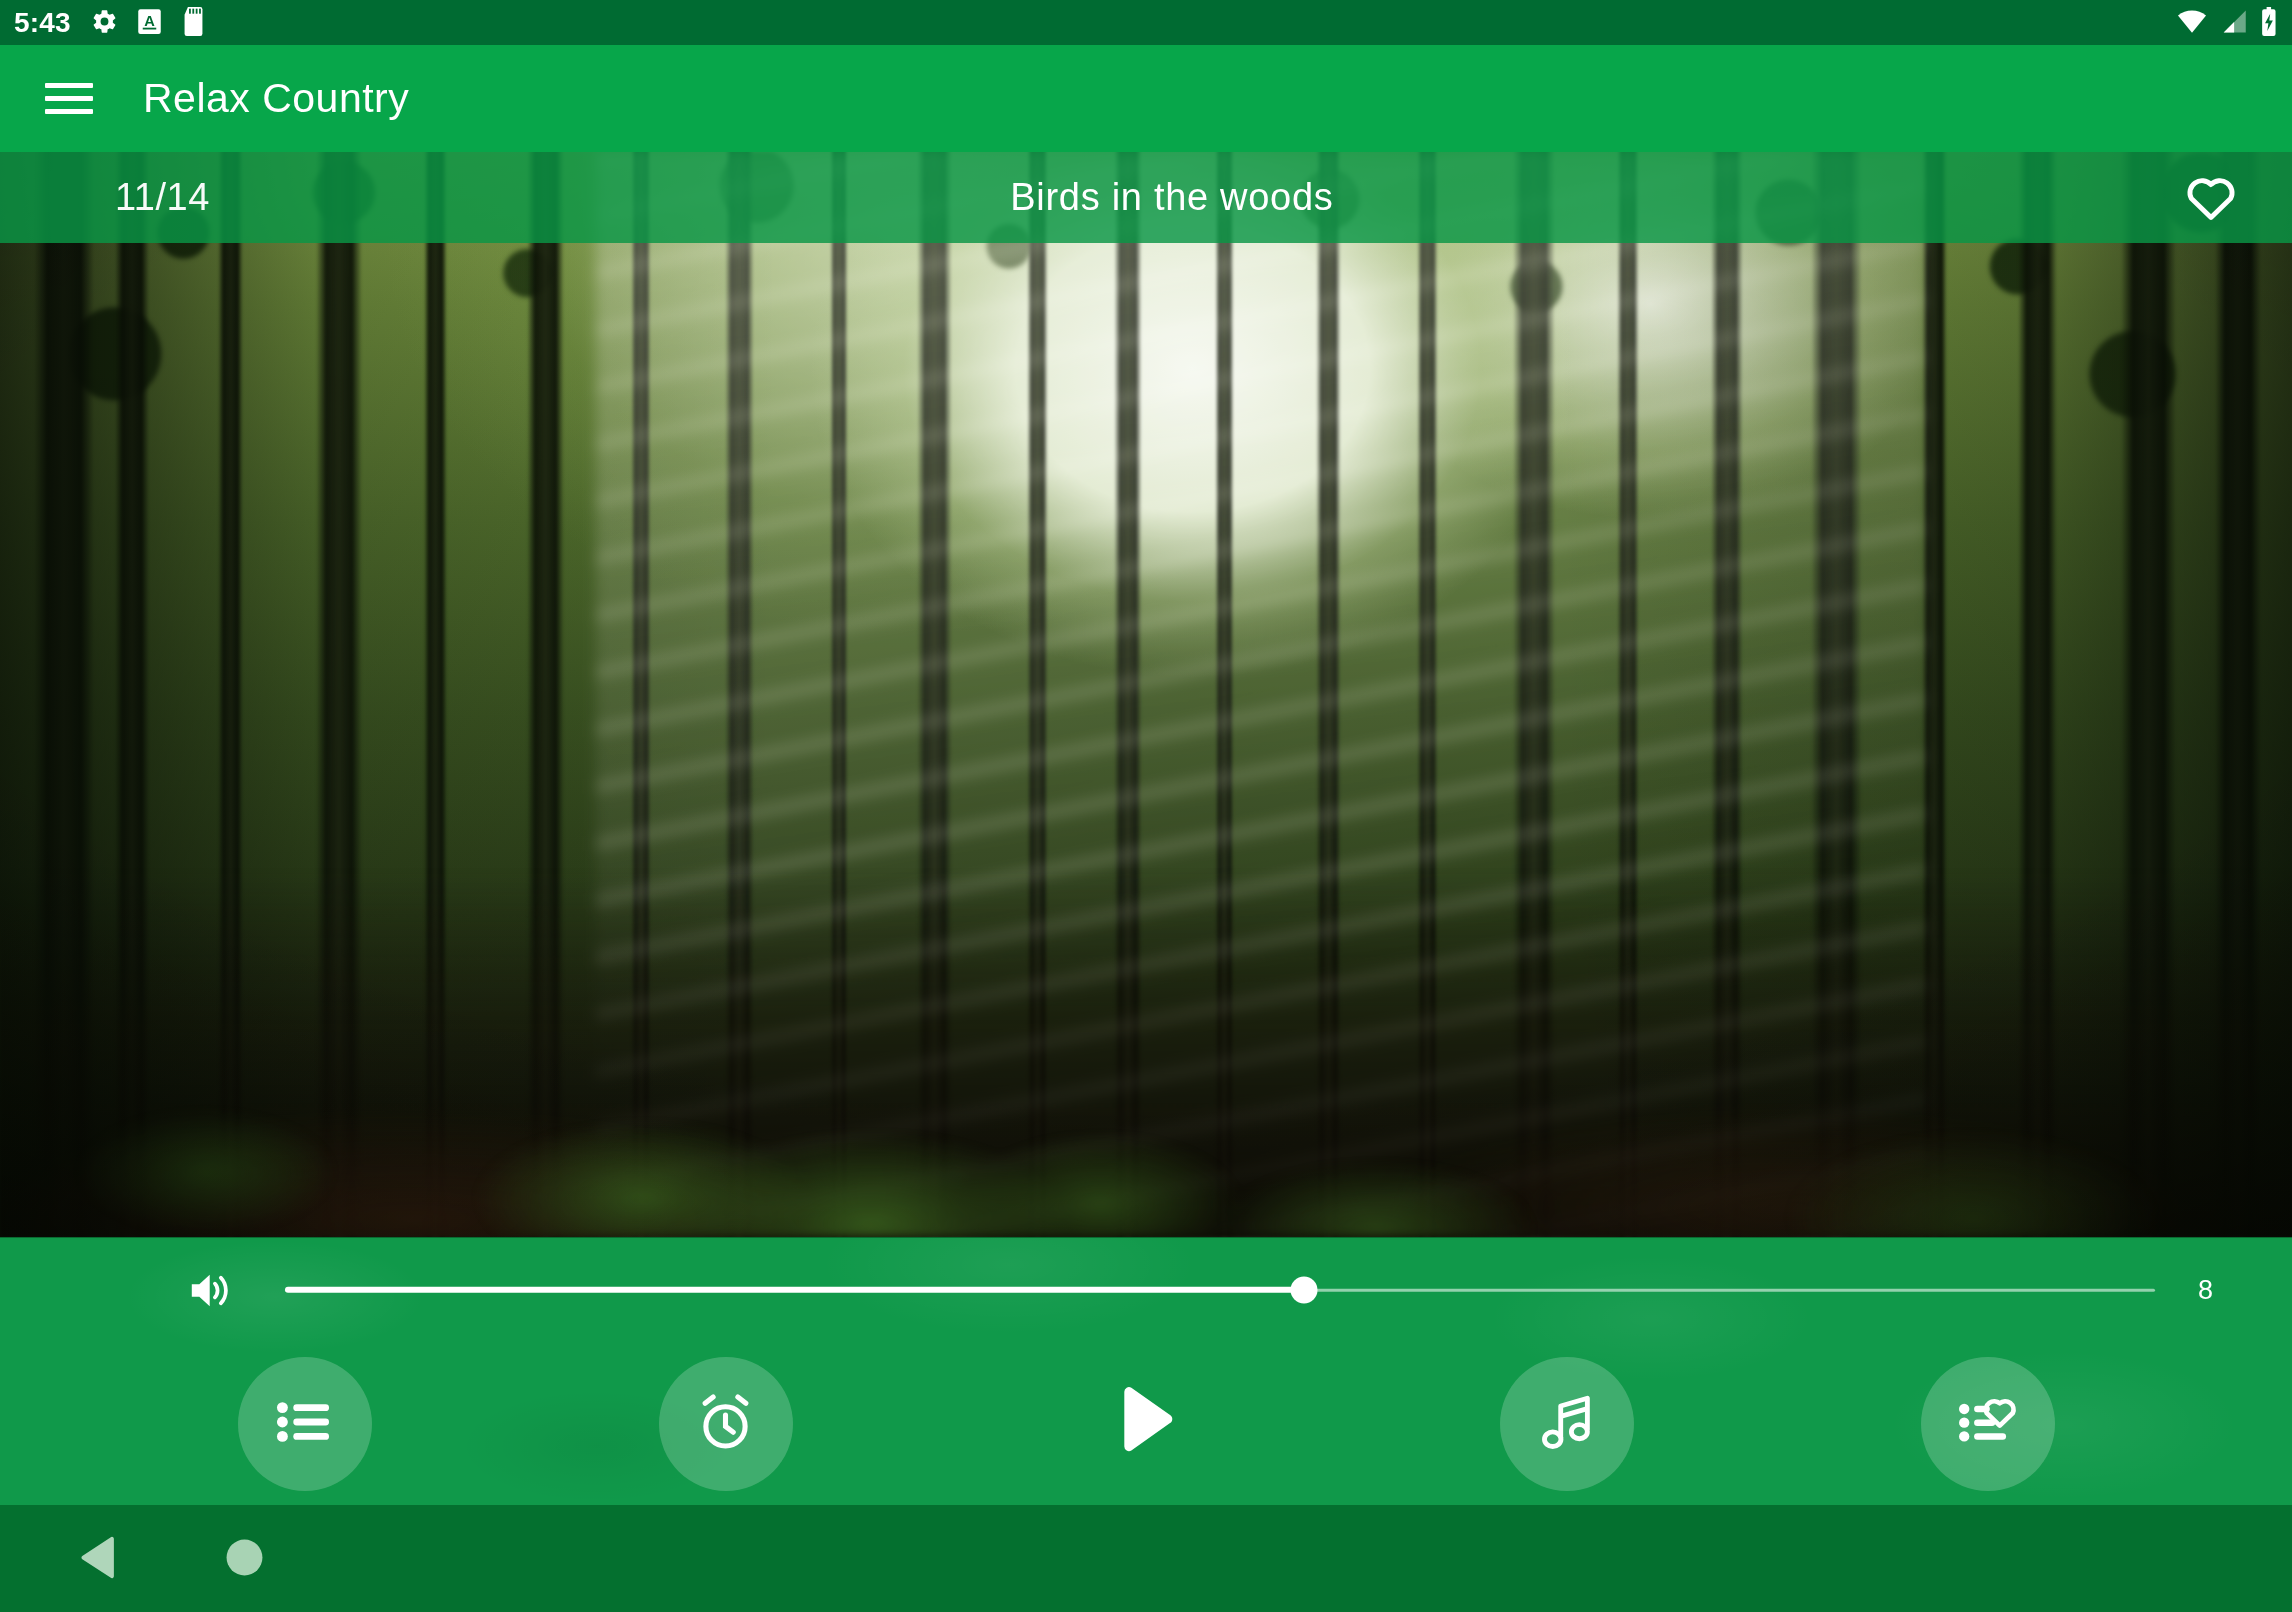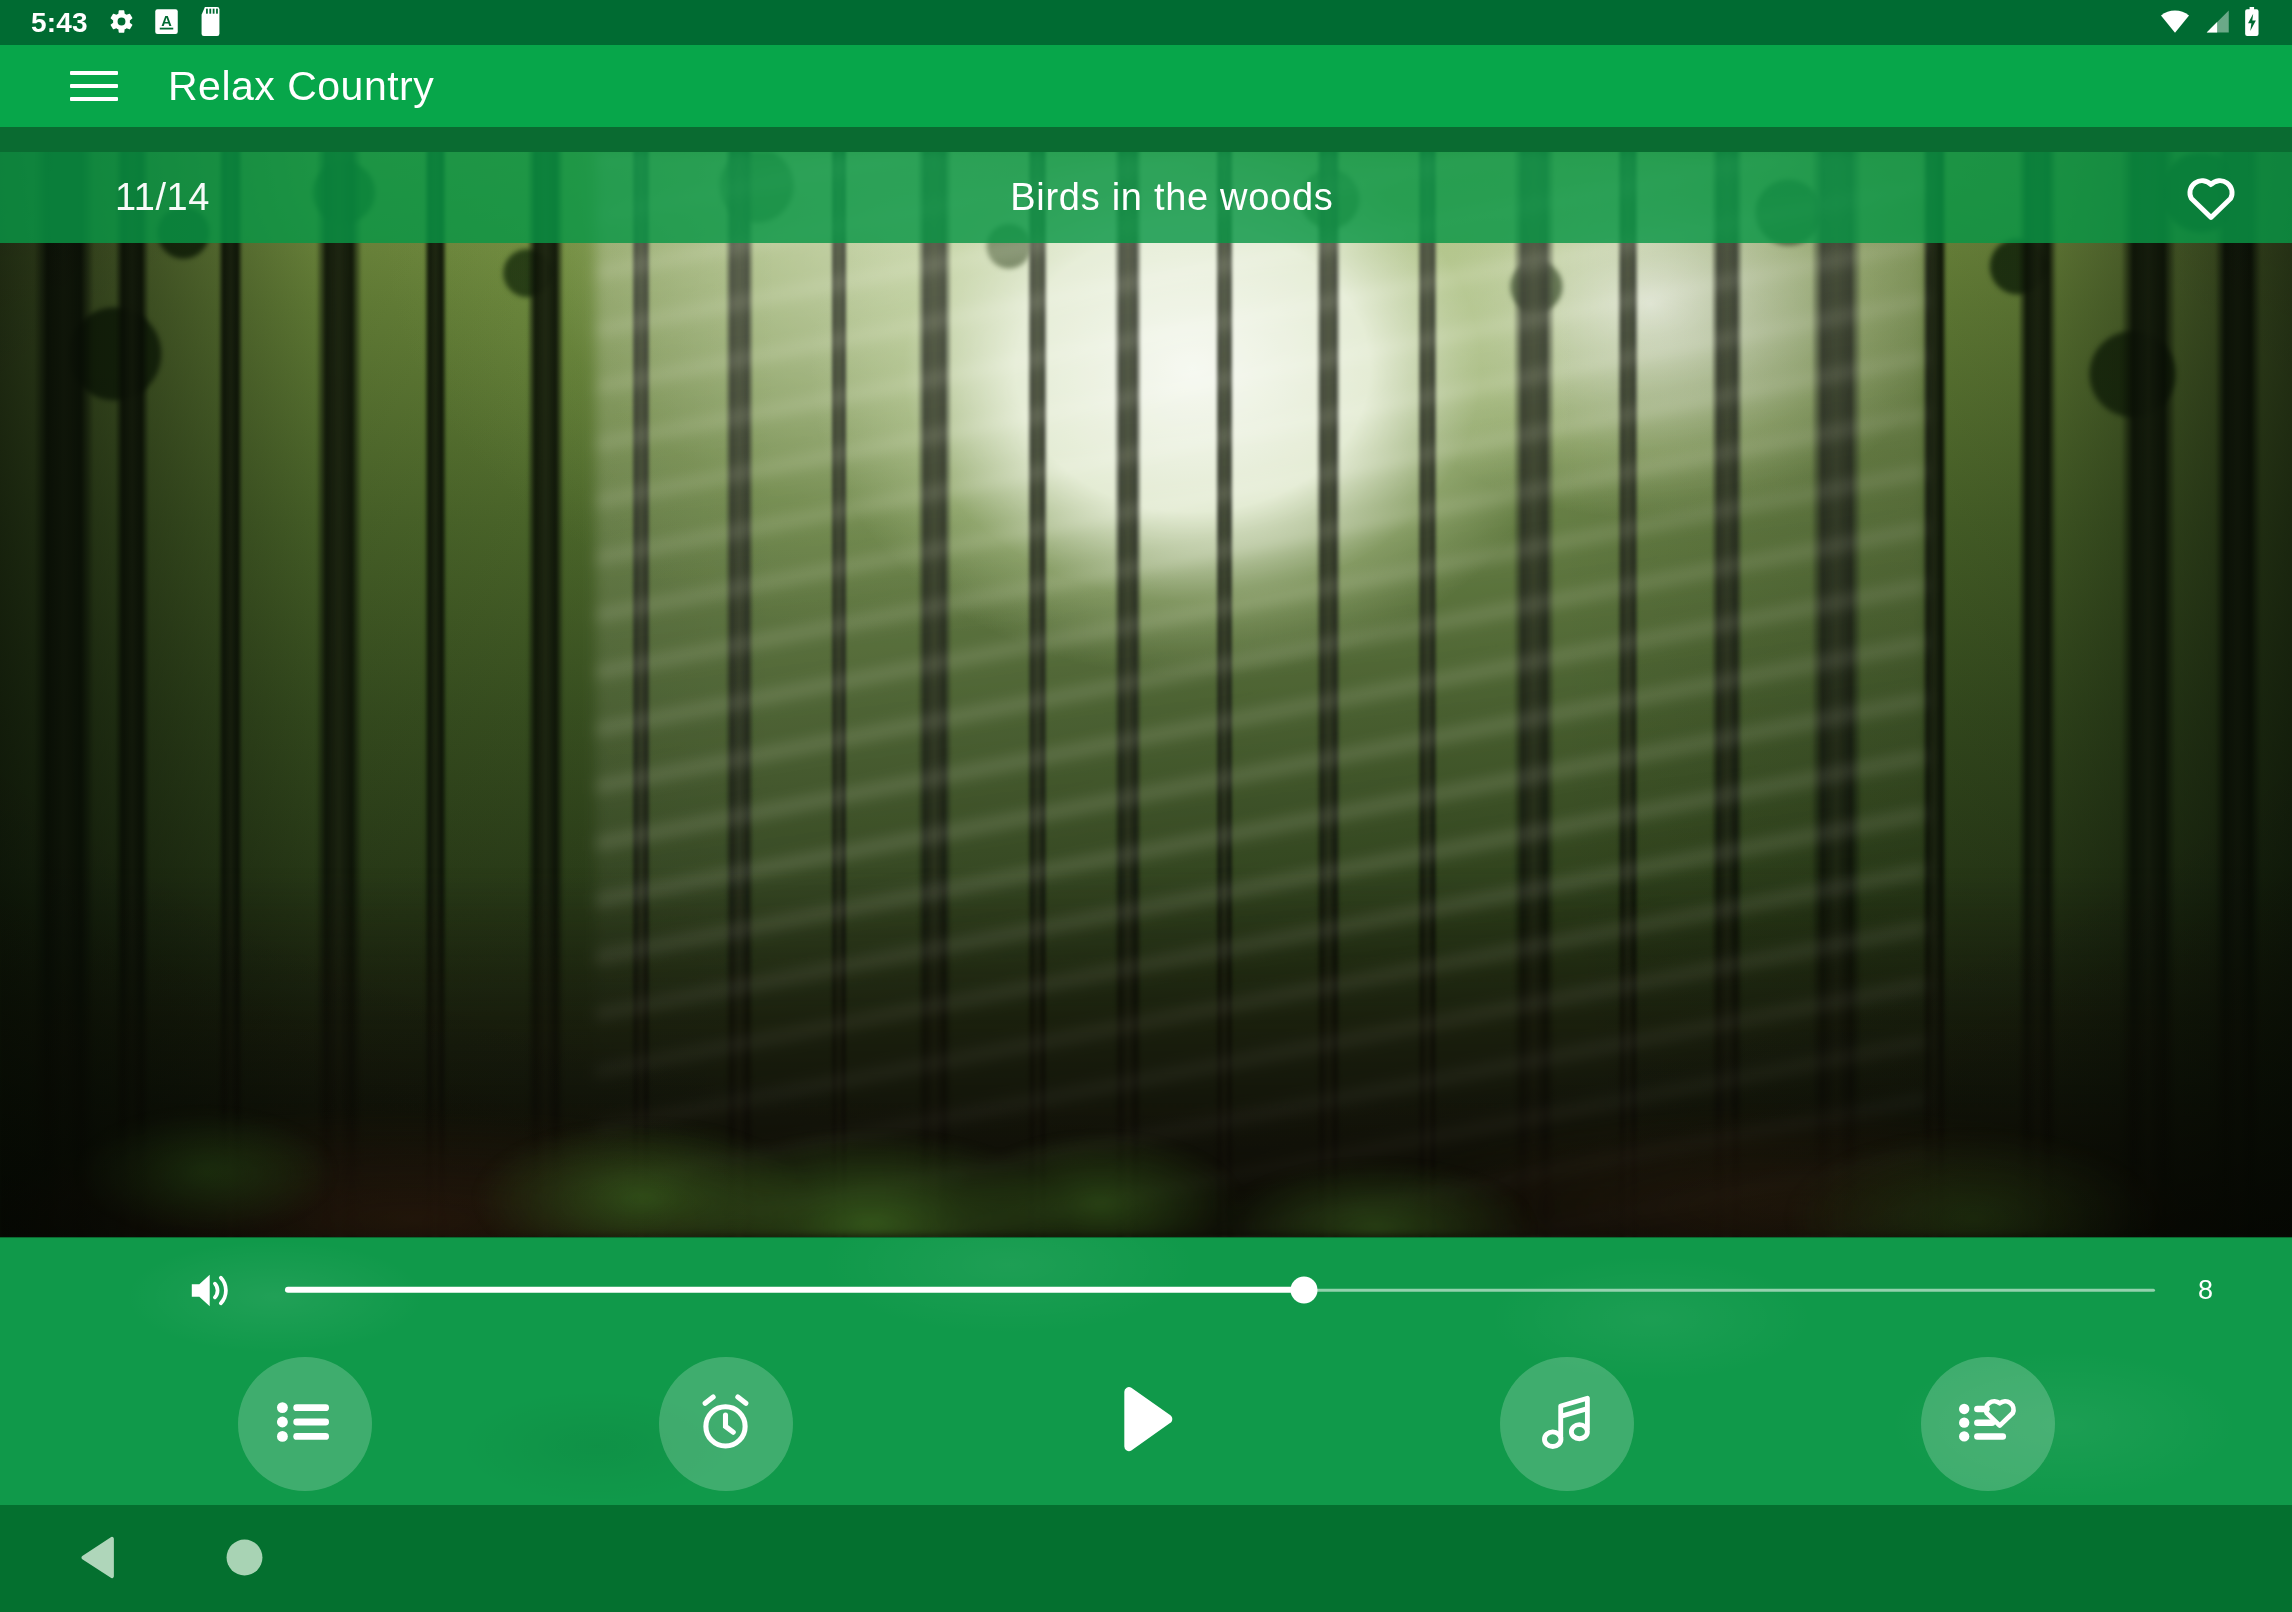--- a/index.html
+++ b/index.html
@@ -11,37 +11,37 @@
     font-family:"Liberation Sans", sans-serif;
     -webkit-font-smoothing:antialiased;
   }
   .screen { position:relative; width:2293px; height:1612px; overflow:hidden; }
 
   
   .status-bar {
     position:absolute; top:0; left:0; width:2293px; height:45px;
     background:#006B32;
     display:flex; align-items:center;
-    padding:0 31px;
+    padding:0 14px;
     z-index:40;
   }
   .status-left { display:flex; align-items:center; gap:19.7px; }
   .status-clock {
     color:#ffffff; font-size:28px; font-weight:bold;
     letter-spacing:0.2px; line-height:1;
   }
   .sb-icon { display:block; }
   .status-right { margin-left:auto; display:flex; align-items:center; gap:12.5px; }
 
   
   .app-bar {
-    position:absolute; top:45px; left:0; width:2293px; height:82px;
+    position:absolute; top:45px; left:0; width:2293px; height:107px;
     background:#07A64A;
     display:flex; align-items:center;
-    padding-left:68px;
+    padding-left:43px;
     z-index:35;
   }
   .hamburger {
     width:52px; height:41px;
     display:flex; flex-direction:column; justify-content:space-between;
     padding:5.4px 1.8px; cursor:pointer;
   }
   .hamburger span { display:block; height:4.5px; background:#ffffff; border-radius:0.9px; }
   .app-title {
     margin-left:48px;

